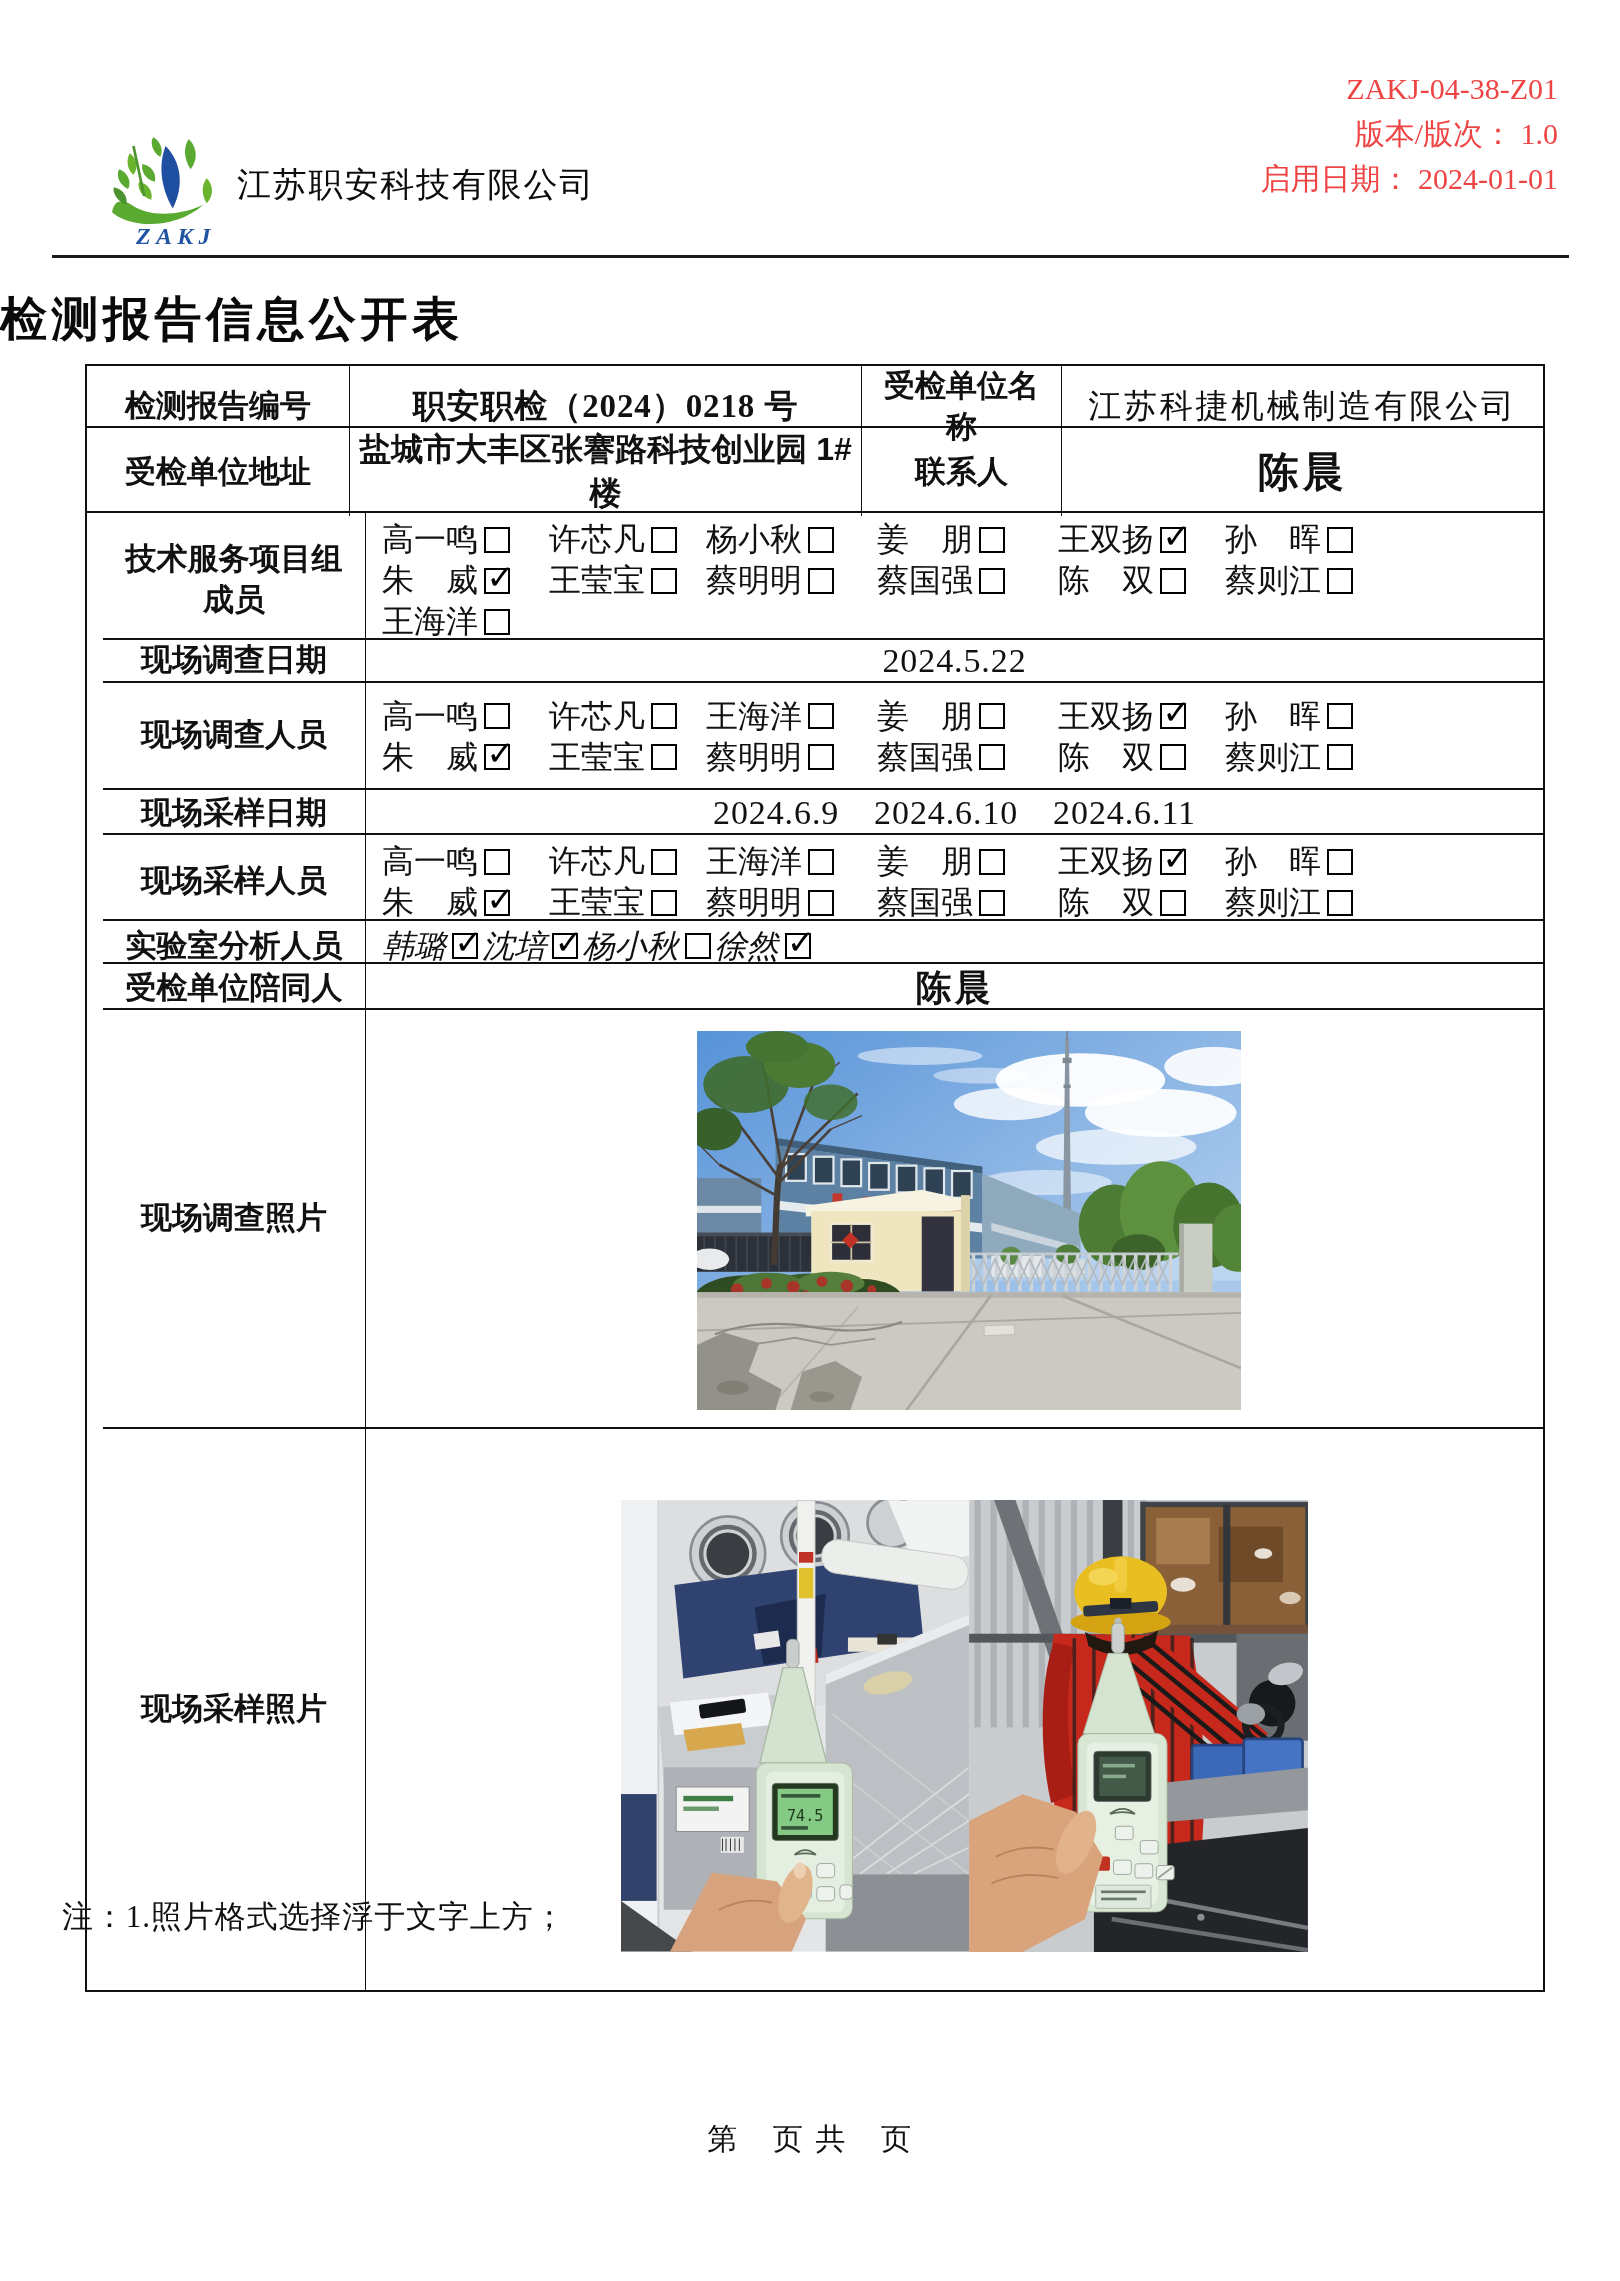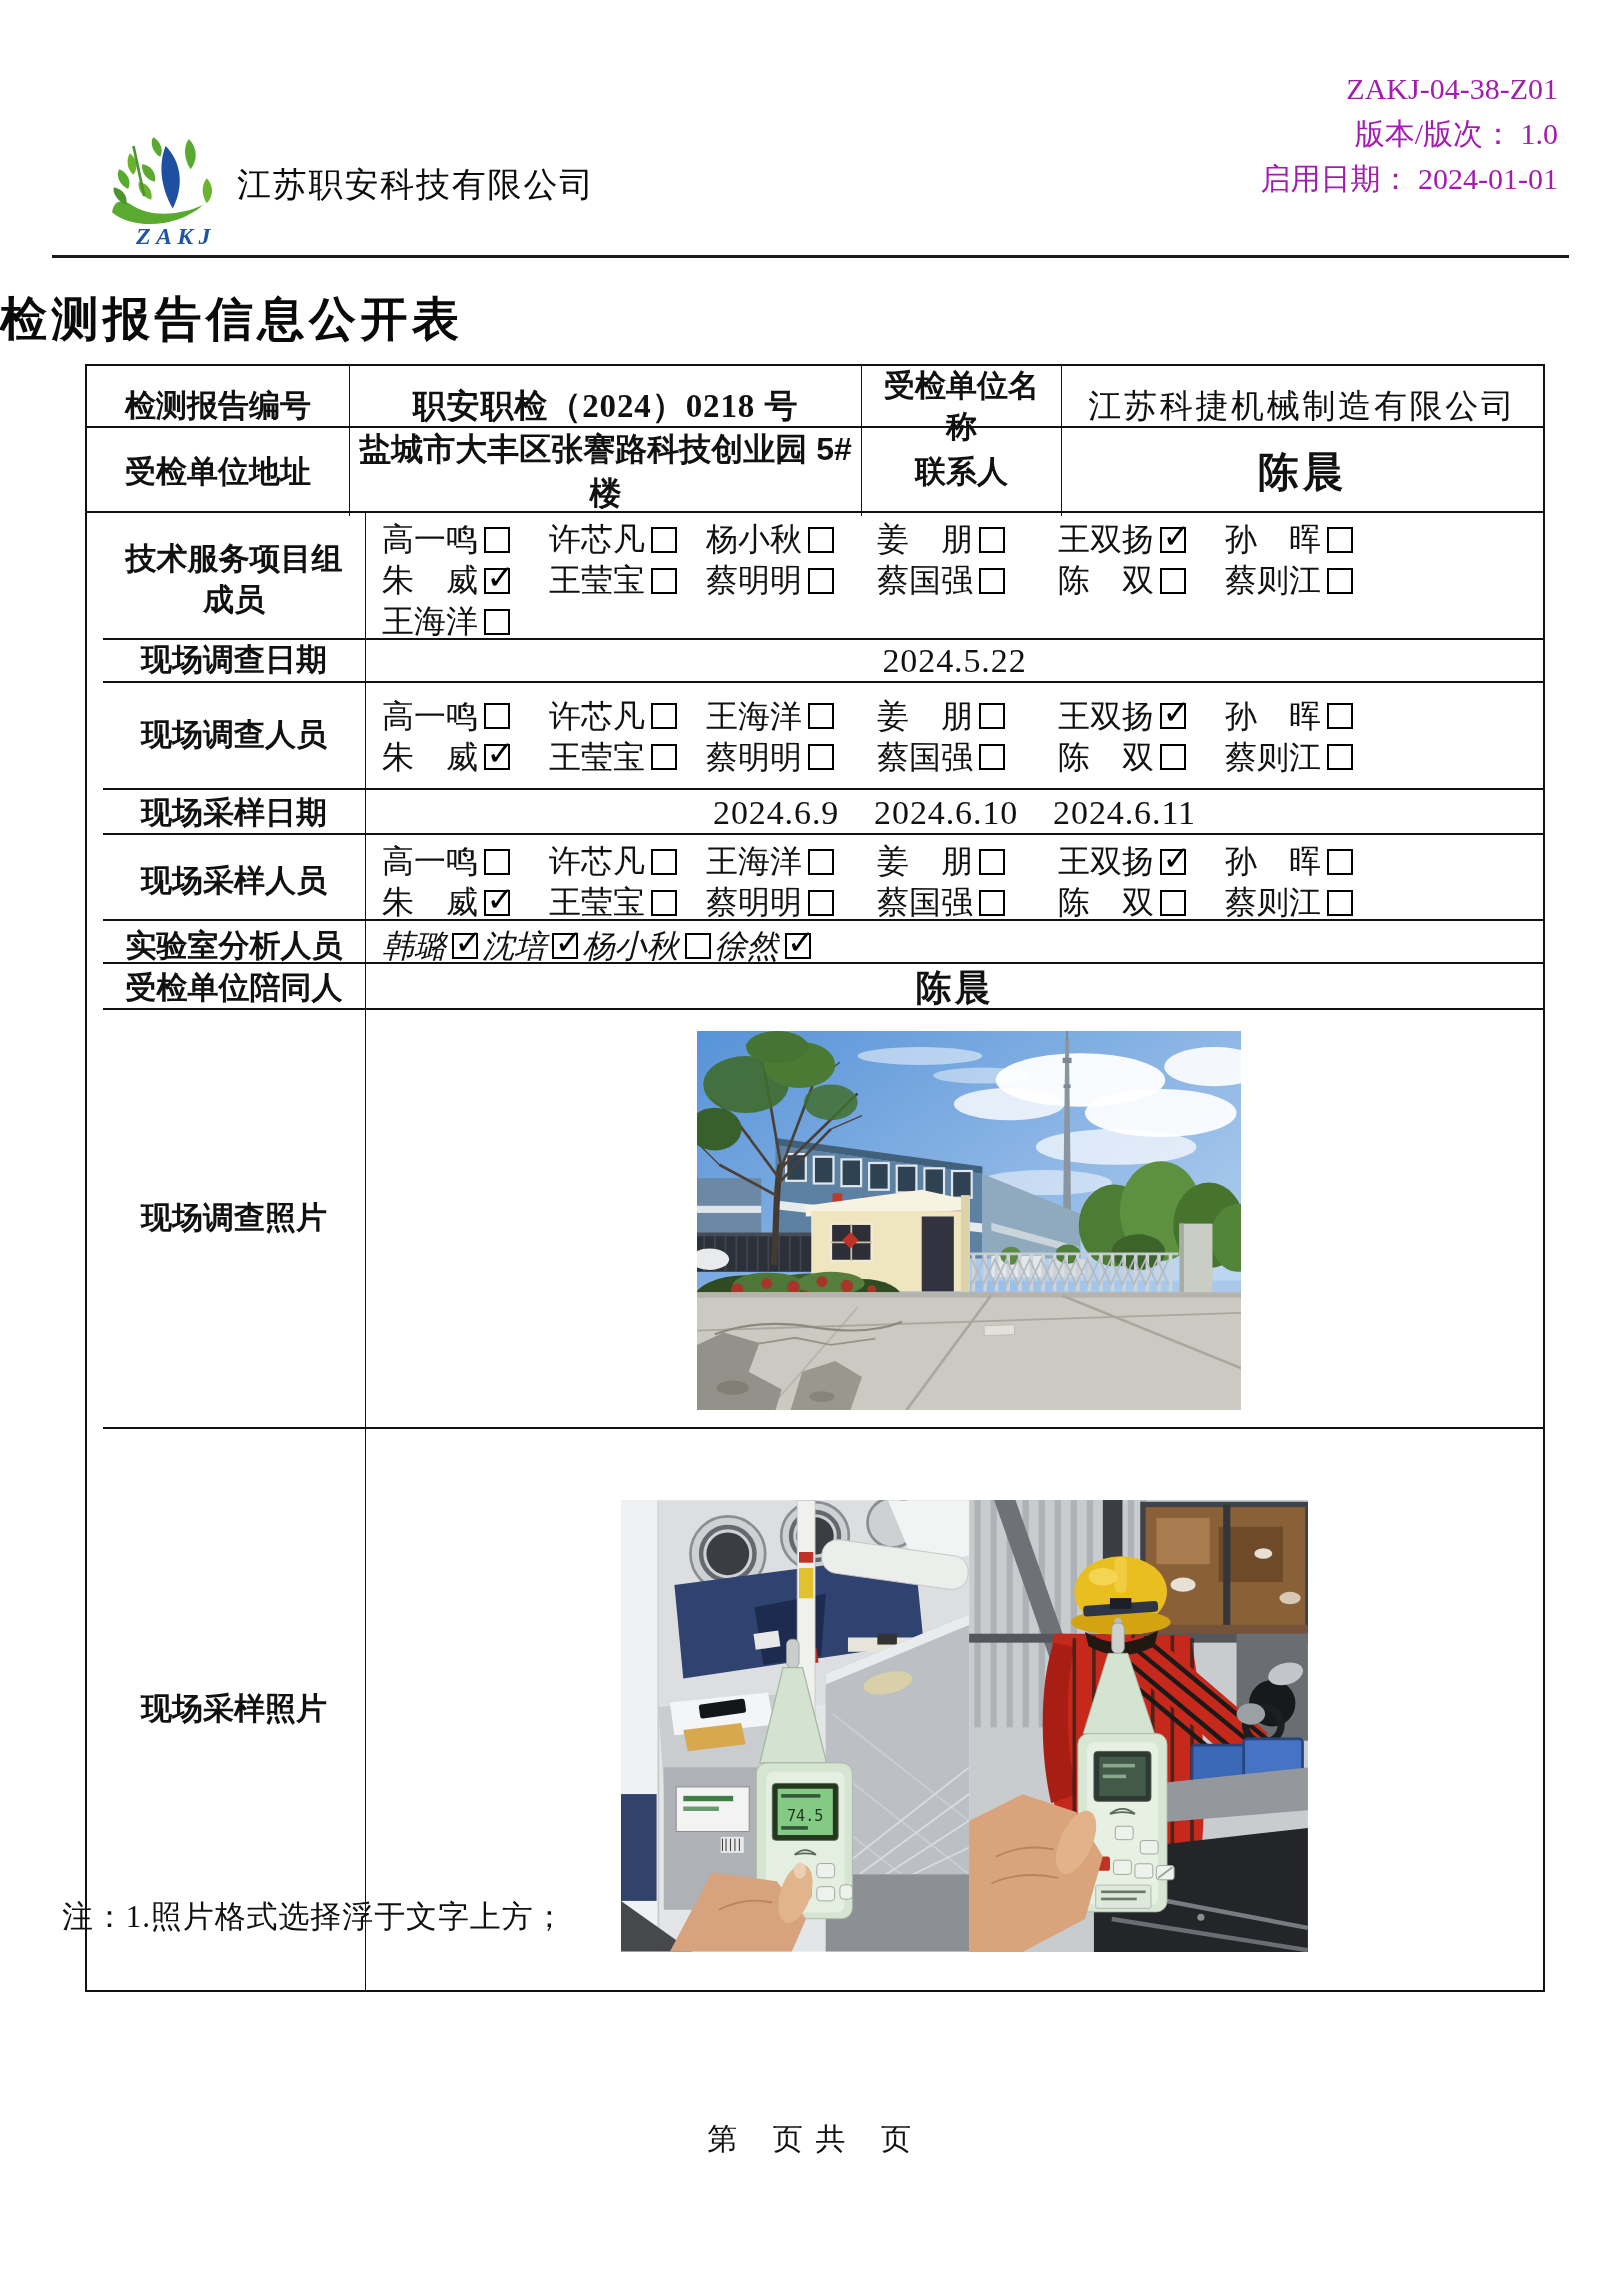--- a/index.html
+++ b/index.html
@@ -3,21 +3,21 @@
 <meta charset="utf-8">
 <style>
   html,body{margin:0;padding:0;background:#888;}
   .page{position:relative;width:1621px;height:2281px;background:#fff;overflow:hidden;
         font-family:"Liberation Serif","DejaVu Serif",serif;color:#111;}
   
   .logo-mark{position:absolute;left:103px;top:130px;width:127px;height:100px;}
   .logo-text{position:absolute;left:118px;top:223px;width:116px;text-align:center;
              font-size:24px;font-weight:bold;font-style:italic;letter-spacing:5.3px;color:#2055a4;}
   .company-name{position:absolute;left:237px;top:162px;font-size:34px;letter-spacing:1.8px;color:#0c0c0c;}
-  .doc-meta{position:absolute;right:63px;top:66px;text-align:right;font-size:30px;line-height:45px;color:#a21caf;}
+  .doc-meta{position:absolute;right:63px;top:66px;text-align:right;font-size:30px;line-height:45px;color:#ef4444;}
   .header-rule{position:absolute;left:52px;top:255px;width:1517px;height:2.7px;background:#1a1a1a;}
   
   .doc-title{position:absolute;left:0;top:288px;width:100%;text-align:left;
              font-size:47px;font-weight:bold;letter-spacing:4.5px;color:#0a0a0a;}
   
   .info-table{position:absolute;left:85px;top:364px;width:1460px;border:2.7px solid #111;box-sizing:border-box;background:#fff;}
   .trow{display:grid;border-bottom:2.7px solid #111;box-sizing:border-box;}
   .trow:last-child{border-bottom:none;}
   .cols4{grid-template-columns:263px 512px 200px 1fr;}
   .cols2{grid-template-columns:263px 1fr;margin-left:16px;}
@@ -83,21 +83,21 @@
 
     <div class="trow cols4" style="height:62px">
       <div class="tcell b-r lab">检测报告编号</div>
       <div class="tcell b-r val val-bold">职安职检（2024）0218 号</div>
       <div class="tcell b-r lab">受检单位名称</div>
       <div class="tcell val val-space">江苏科捷机械制造有限公司</div>
     </div>
 
     <div class="trow cols4" style="height:85px">
       <div class="tcell b-r lab">受检单位地址</div>
-      <div class="tcell b-r val val-sans">盐城市大丰区张謇路科技创业园 5#楼</div>
+      <div class="tcell b-r val val-sans">盐城市大丰区张謇路科技创业园 1#楼</div>
       <div class="tcell b-r lab">联系人</div>
       <div class="tcell val val-contact">陈晨</div>
     </div>
 
     <div class="trow cols2" style="height:127px">
       <div class="tcell b-r lab">技术服务项目组成员</div>
       <div class="tcell names">
           <div class="name-line">
             <span class="person"><span>高一鸣</span><span class="cbox"></span></span>
             <span class="person"><span>许芯凡</span><span class="cbox"></span></span>

